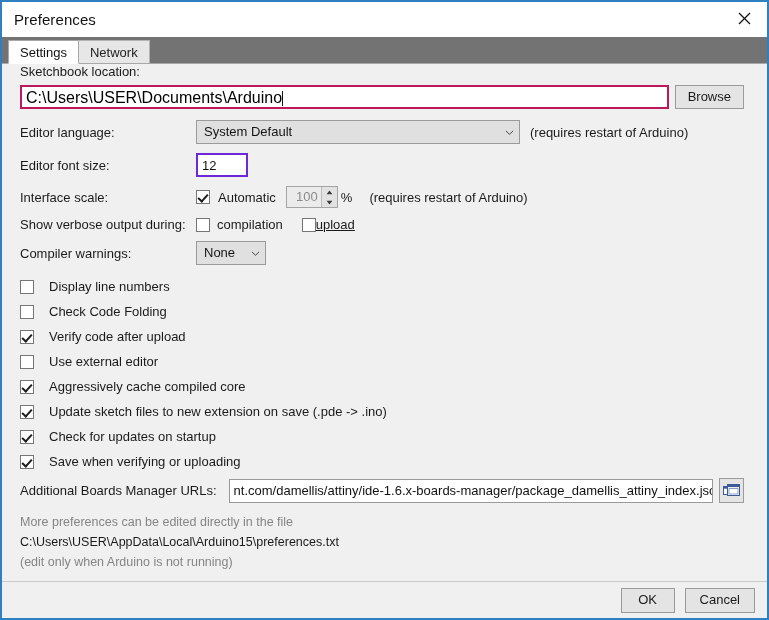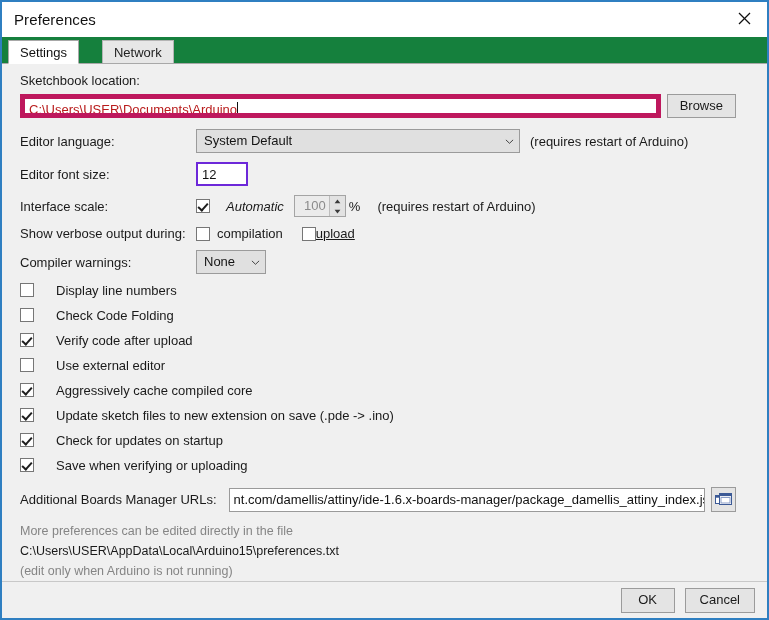--- a/index.html
+++ b/index.html
@@ -52,28 +52,27 @@
     display: flex;
     align-items: center;
     justify-content: center;
     cursor: pointer;
   }
   #close-btn svg { display: block; }
 
   
   #tabstrip {
     height: 26px;
-    background: #15803d;
+    background: #737373;
     display: flex;
     align-items: flex-end;
     flex: 0 0 auto;
     padding-left: 6px;
     box-sizing: border-box;
     position: relative;
-    gap: 24px;
   }
   .tab {
     height: 24px;
     line-height: 24px;
     padding: 0 11px;
     font-size: 13px;
     box-sizing: border-box;
     cursor: pointer;
     position: relative;
     top: 1px;
@@ -96,22 +95,22 @@
   
   #panel {
     flex: 1 1 auto;
     background: #f0f0f0;
     border-top: 1px solid #a8a8a8;
     position: relative;
     overflow: hidden;
   }
   #content {
     position: absolute;
-    left: 0; top: 0; right: 13px;
-    padding: 9px 18px 0 18px;
+    left: 0; top: 0; right: 5px;
+    padding: 0 18px 0 18px;
     box-sizing: border-box;
   }
 
   .lbl {
     font-size: 13px;
     color: #1a1a1a;
     white-space: nowrap;
   }
 
   
@@ -120,25 +119,25 @@
     align-items: center;
   }
 
   
   #sketch-label { margin-bottom: 6px; display: block; }
   #sketch-row { gap: 6px; }
   #sketch-input {
     flex: 1 1 auto;
     height: 24px;
     box-sizing: border-box;
-    border: 5px solid #be185d;
+    border: 2px solid #be185d;
     background: #ffffff;
     font-family: "Liberation Sans", sans-serif;
-    font-size: 13px;
-    color: #b91c1c;
+    font-size: 16px;
+    color: #000000;
     padding: 0 4px;
     line-height: 22px;
     position: relative;
     overflow: hidden;
     white-space: nowrap;
   }
   .caret {
     display: inline-block;
     width: 1px;
     height: 15px;
@@ -212,22 +211,22 @@
     content: "";
     position: absolute;
     left: 3px; top: 1px;
     width: 4px; height: 8px;
     border: solid #1d1d1d;
     border-width: 0 2px 2px 0;
     transform: rotate(42deg);
   }
   .cbrow {
     display: flex;
-    align-items: flex-start;
-    gap: 22px;
+    align-items: center;
+    gap: 15px;
     height: 25px;
   }
   .cbrow .lbl { cursor: default; }
 
   
   .spin {
     display: inline-flex;
     align-items: stretch;
     border: 1px solid #a4a4a4;
     background: #ebebeb;
@@ -352,21 +351,21 @@
       </div>
 
       <div class="row" style="margin-top:9px;">
         <span class="lbl lcol">Editor font size:</span>
         <div class="tbox" style="width:52px;">12</div>
       </div>
 
       <div class="row" style="margin-top:9px;">
         <span class="lbl lcol">Interface scale:</span>
         <span class="cbx checked"></span>
-        <span class="lbl" style="margin-left:16px;font-style:italic;">Automatic</span>
+        <span class="lbl" style="margin-left:8px;">Automatic</span>
         <div class="spin" style="margin-left:10px;">
           <span class="sv">100</span>
           <span class="sbtns">
             <span class="sb">
               <svg width="7" height="5" viewBox="0 0 7 5">
                   <path d="M3.5 0.6 L6.4 4.2 L0.6 4.2 Z" fill="#3a3a3a"></path>
                 </svg>
             </span>
             <span class="sb">
               <svg width="7" height="5" viewBox="0 0 7 5">

